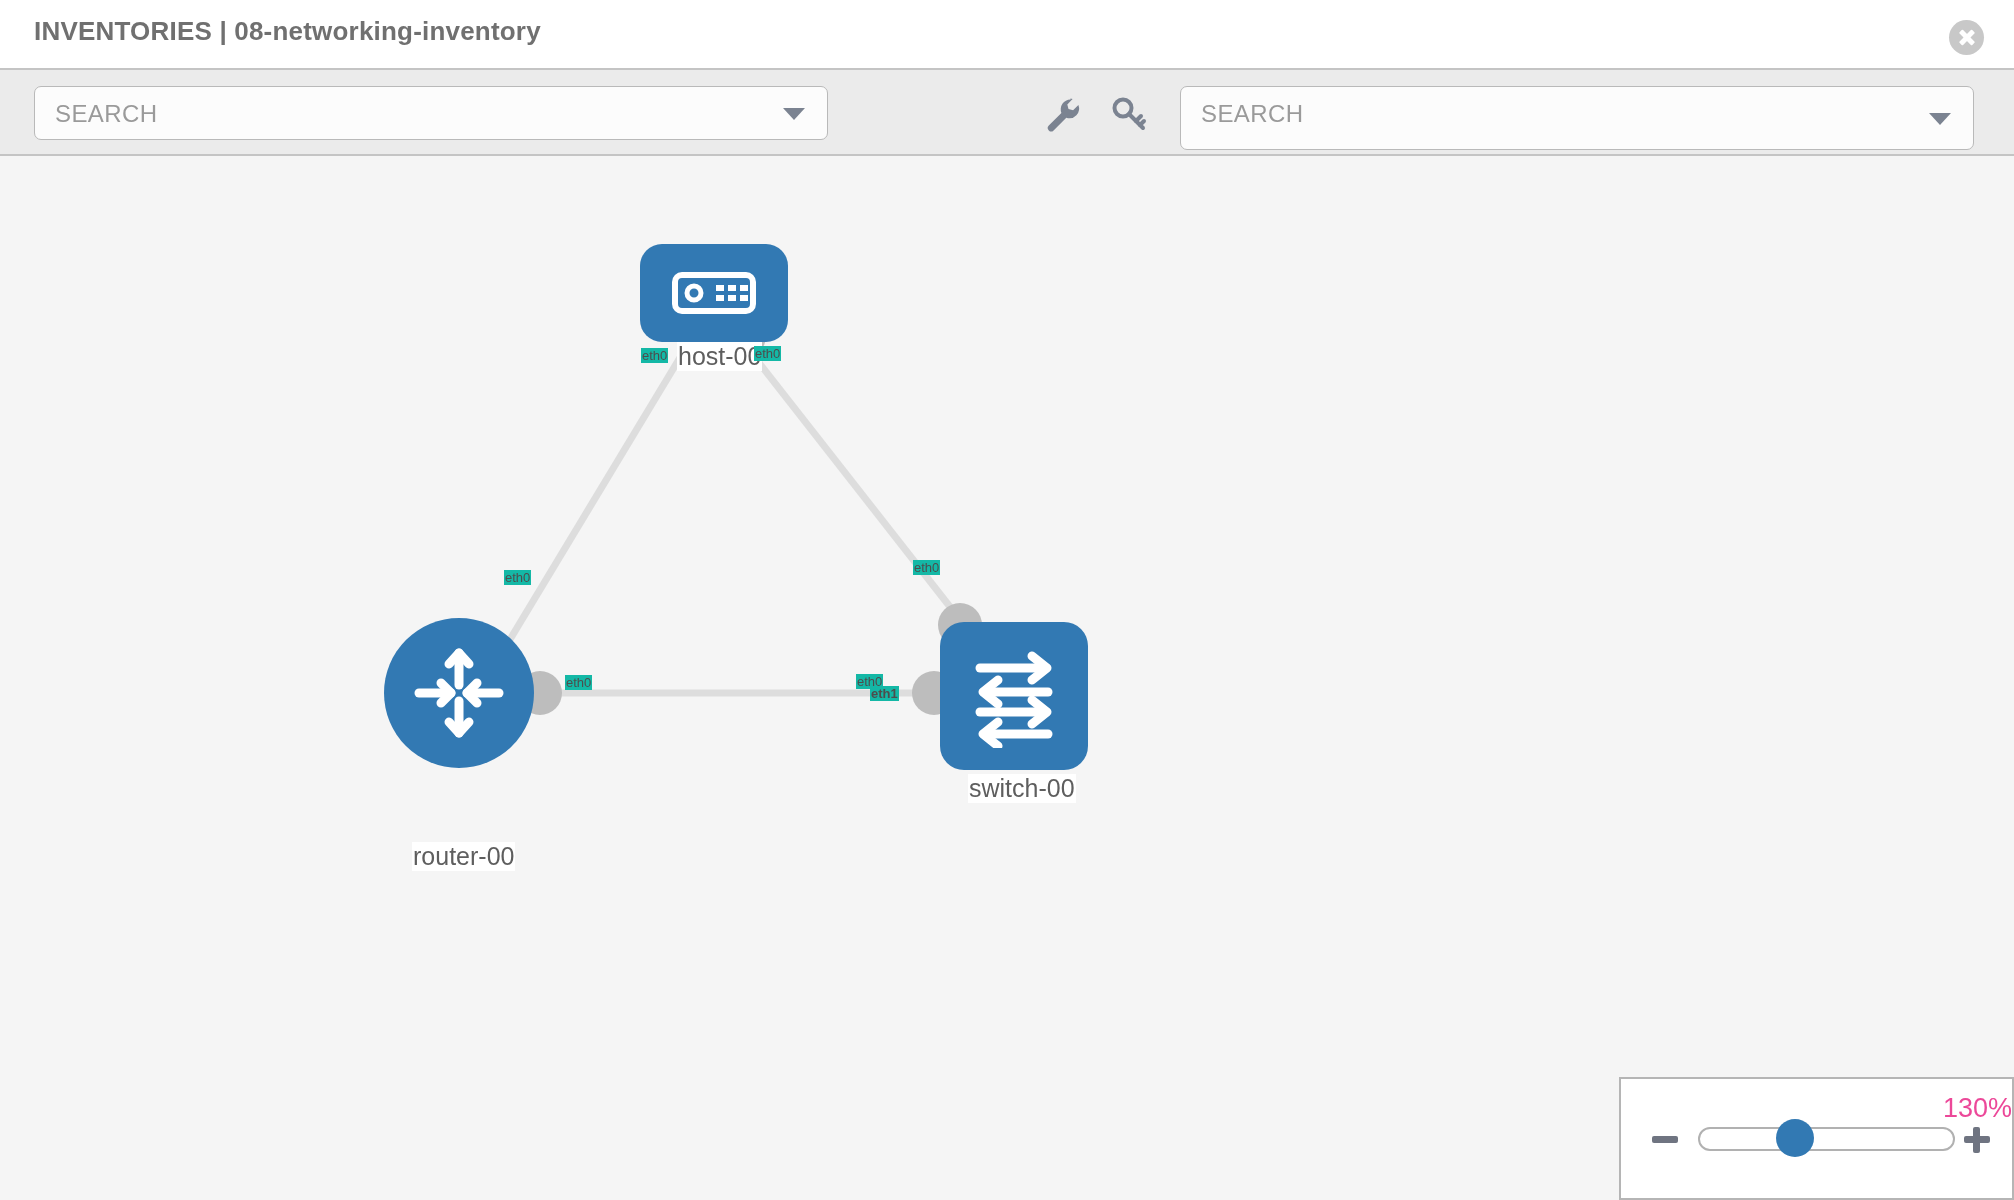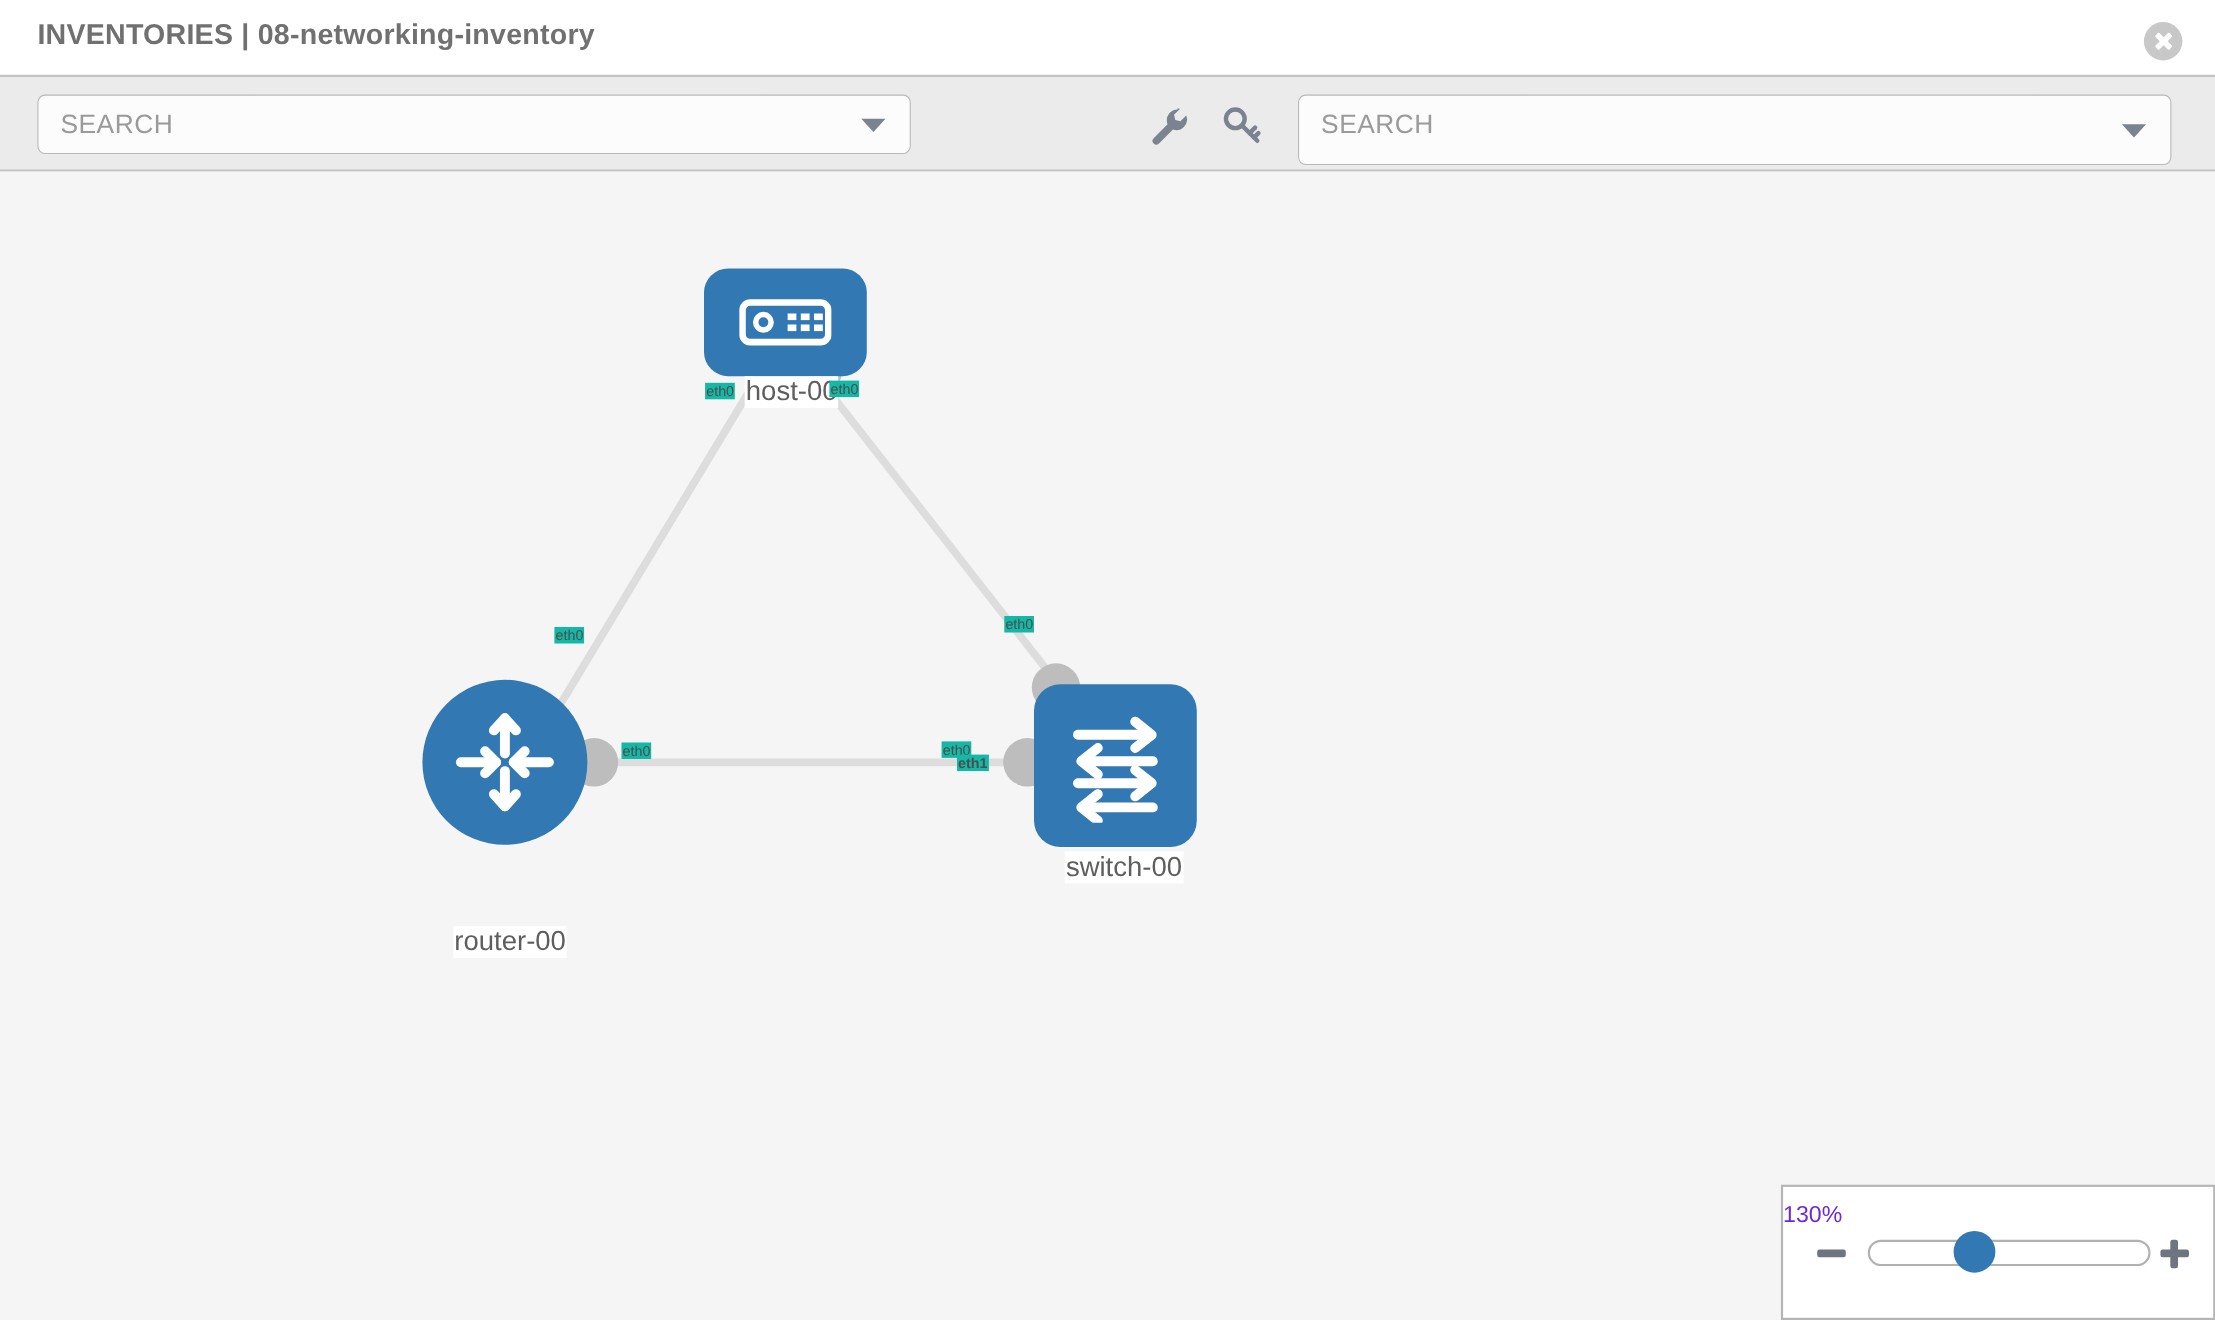--- a/index.html
+++ b/index.html
@@ -200,23 +200,23 @@
     width: 395px;
     height: 123px;
     background: #ffffff;
     border: 2px solid #b5b5b5;
     box-sizing: border-box;
   }
   .zoom-pct {
     position: absolute;
     left: 0; right: 0;
     top: 14px;
-    text-align: left;
-    font-size: 21px;
-    color: #6d28d9;
+    text-align: right;
+    font-size: 27px;
+    color: #ec4899;
   }
   .zoom-minus, .zoom-plus {
     position: absolute;
     top: 46px;
     width: 30px;
     height: 30px;
     cursor: pointer;
   }
   .zoom-minus { left: 29px; }
   .zoom-plus  { right: 20px; }

